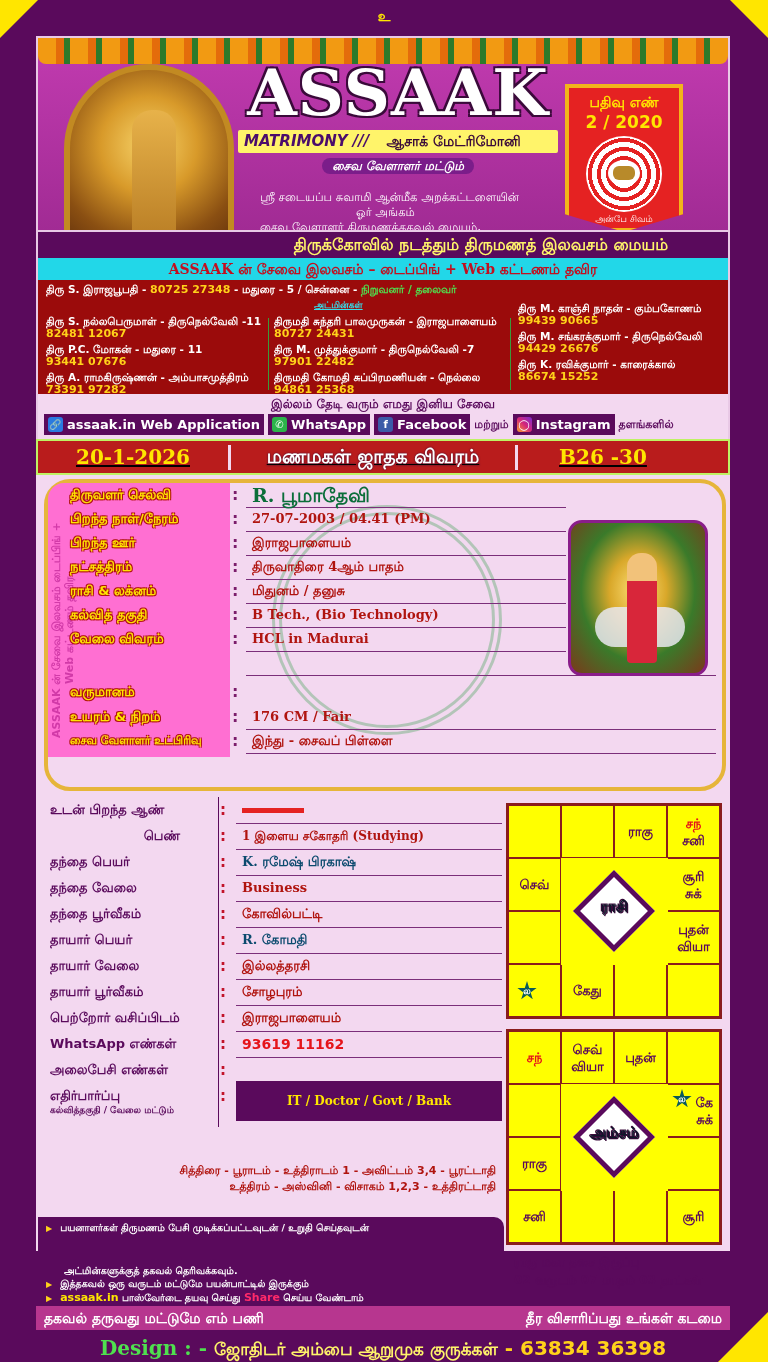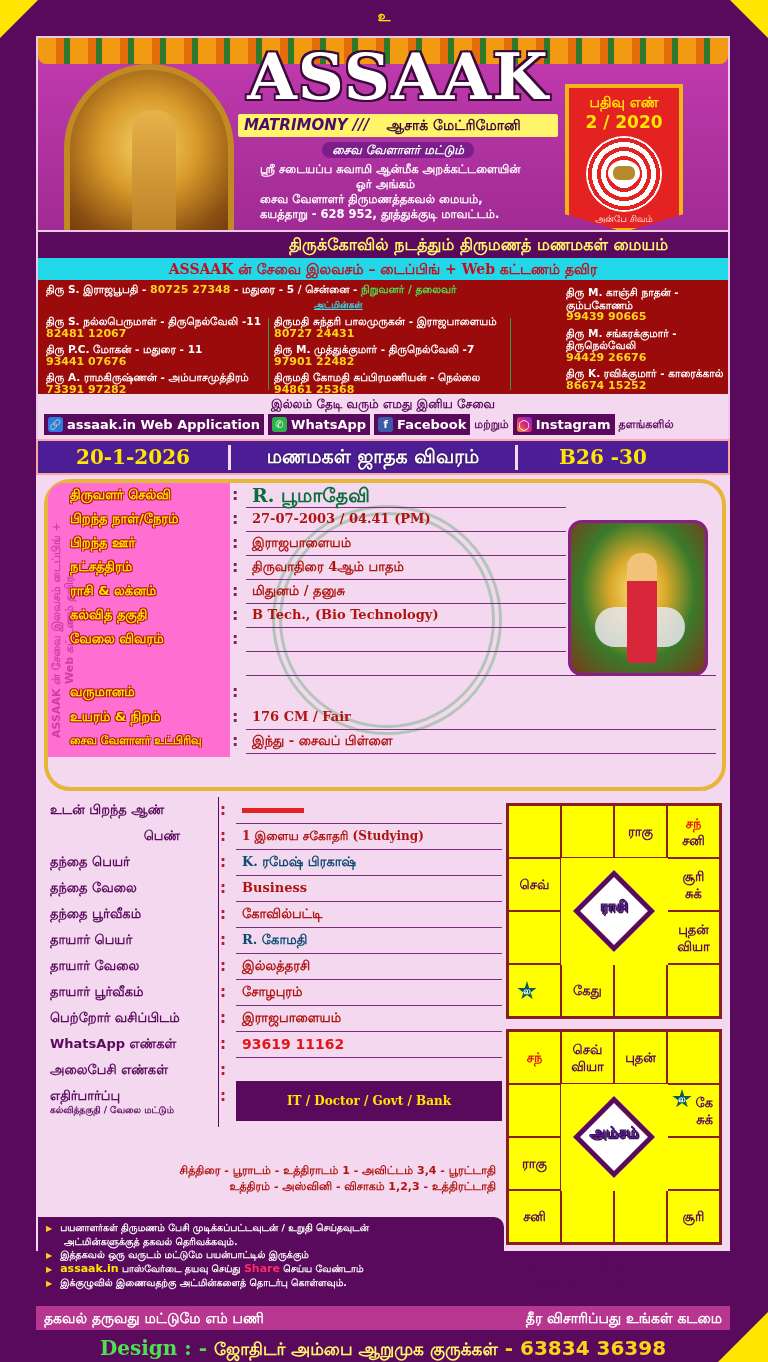--- a/index.html
+++ b/index.html
@@ -21,30 +21,30 @@
   
   .banner { position: relative; height: 196px; background: linear-gradient(180deg,#c23bb0 0%, #a12b94 100%); border: 2px solid #e9c9e6; overflow: hidden; }
   .garland { position: absolute; top: 0; left: 0; right: 0; height: 26px;
     background: repeating-linear-gradient(90deg,#f29a12 0 18px,#e46c0b 18px 26px,#2d7a2a 26px 32px);
     border-bottom-left-radius: 8px; border-bottom-right-radius: 8px; }
   .deity { position: absolute; left: 26px; top: 26px; width: 170px; height: 200px; border-radius: 85px 85px 0 0;
     background: radial-gradient(circle at 50% 40%, #f7d46b 0, #d89a2a 35%, #8a4f12 70%, #5a2a0a 100%);
     border: 6px solid #c28a22; }
   .deity-figure { position: absolute; left: 62px; top: 40px; width: 44px; height: 140px; border-radius: 20px 20px 6px 6px;
     background: linear-gradient(180deg,#e7b24a,#b67a22); }
-  .brand { position: absolute; left: 200px; top: 6px; width: 320px; text-align: center; }
+  .brand { position: absolute; left: 200px; top: 22px; width: 320px; text-align: center; }
   .brand-title { font-family: "DejaVu Serif", serif; font-weight: bold; font-size: 64px; color: #fff;
     letter-spacing: 1px; line-height: 66px;
     text-shadow: -2px -2px 0 #3a0a3a, 2px -2px 0 #3a0a3a, -2px 2px 0 #3a0a3a, 2px 2px 0 #3a0a3a; }
   .brand-sub { margin-top: 4px; background: #fff46a; color: #4a0c6b; font-weight: bold; font-style: italic;
     font-size: 15px; padding: 2px 6px; text-align: left; border-radius: 2px; }
   .brand-sub .ta { color: #3a0a3a; font-style: normal; font-size: 14px; margin-left: 12px; }
   .brand-tag { margin-top: 6px; color: #fff; font-style: italic; font-size: 12px; font-weight: bold; }
   .brand-tag span { background: #7b1d8a; border-radius: 10px; padding: 1px 10px; }
-  .brand-lines { margin-top: 4px; color: #fff; font-size: 11.5px; font-weight: bold; line-height: 15px; text-align: left; padding-left: 22px; }
+  .brand-lines { margin-top: 16px; color: #fff; font-size: 11.5px; font-weight: normal; line-height: 15px; text-align: left; padding-left: 22px; }
   .reg-flag { position: absolute; left: 527px; top: 46px; width: 118px; height: 148px; background: #e52222;
     border: 4px solid #f2b51a; clip-path: polygon(0 0,100% 0,100% 88%,50% 100%,0 88%); }
   .reg-title { color: #ffe600; font-weight: bold; font-size: 14px; text-align: center; margin-top: 6px; }
   .reg-num { color: #ffe600; font-weight: bold; font-size: 17px; text-align: center; }
   .reg-emblem { width: 76px; height: 76px; margin: 4px auto 0; border-radius: 50%;
     background: repeating-radial-gradient(circle,#fff 0 5px,#e52222 5px 9px); position: relative; }
   .reg-emblem::after { content: ""; position: absolute; left: 22px; top: 24px; width: 32px; height: 26px; background: #fff; border-radius: 50%; }
   .reg-nandi { position: absolute; left: 27px; top: 30px; width: 22px; height: 14px; background: #b88a2a; border-radius: 6px; z-index: 2; }
   .reg-motto { color: #fff; font-size: 9px; text-align: center; margin-top: 2px; }
 
@@ -55,30 +55,30 @@
 
   .admins { background: #9b0b0b; color: #fff; height: 114px; position: relative; font-size: 10.5px; font-weight: bold; border-left: 2px solid #e9c9e6; border-right: 2px solid #e9c9e6; }
   .admins .phone { color: #ffd21a; font-size: 11px; }
   .founder { position: absolute; left: 8px; top: 3px; }
   .founder .role { color: #4fe04f; }
   .admins-label { position: absolute; left: 276px; top: 20px; color: #34e0ee; font-size: 9px; text-decoration: underline; }
   .acol { position: absolute; line-height: 12.5px; }
   .acol .entry { margin-bottom: 3px; }
   .acol.c1 { left: 8px; top: 35px; }
   .acol.c2 { left: 236px; top: 35px; }
-  .acol.c3 { left: 480px; top: 6px; margin-left: 48px; }
+  .acol.c3 { left: 480px; top: 22px; }
   .vsep { position: absolute; top: 38px; width: 1px; height: 72px; background: #3a9a3a; }
 
   .service { background: #f3d8f0; text-align: center; color: #5a0a5c; font-weight: bold; font-size: 12px; padding: 3px 0 2px; border-left: 2px solid #e9c9e6; border-right: 2px solid #e9c9e6; }
   .socials { background: #f3d8f0; display: flex; align-items: center; padding: 0 6px 4px; gap: 4px; border-left: 2px solid #e9c9e6; border-right: 2px solid #e9c9e6; }
   .soc { background: #5a0a5c; color: #fff; font-size: 13px; font-weight: bold; padding: 3px 4px; display: flex; align-items: center; gap: 4px; white-space: nowrap; }
   .soc .ic { width: 15px; height: 15px; border-radius: 3px; display: inline-block; color: #fff; font-size: 10px; text-align: center; line-height: 15px; }
   .soc-text { color: #5a0a5c; font-weight: bold; font-size: 11px; }
 
-  .datebar { height: 36px; background: #4c1d95; display: flex; align-items: center; border: 2px solid #fca5a5; }
+  .datebar { height: 36px; background: #b91c1c; display: flex; align-items: center; border: 2px solid #bef264; text-decoration: underline; }
   .datebar .cell { font-family: "DejaVu Serif", serif; font-weight: bold; text-align: center; }
   .datebar .date { color: #ffe600; font-size: 20px; width: 190px; }
   .datebar .title { color: #fff; font-size: 19px; width: 290px; border-left: 3px solid #f3d8f0; border-right: 3px solid #f3d8f0; text-shadow: 0 0 2px #2a0a3a; }
   .datebar .code { color: #ffe600; font-size: 20px; width: 170px; }
 
   
   .bride { position: relative; height: 318px; background: #f3d8f0; }
   .bride-frame { position: absolute; left: 8px; top: 4px; width: 682px; height: 312px; border: 4px solid #e6b53a; border-radius: 26px; }
   .bride-labels { position: absolute; left: 12px; top: 8px; width: 182px; height: 274px; background: #ff6fd2; border-radius: 16px 0 0 0; }
   .bride-row { position: absolute; left: 0; width: 680px; height: 24px; }
@@ -114,31 +114,31 @@
   .abroad { position: absolute; left: 0; top: 336px; width: 466px; height: 32px; border-bottom: 2px solid #5a0a5c; }
   .abroad .q { position: absolute; left: 8px; top: 2px; width: 262px; color: #5a0a5c; font-size: 10.5px; font-weight: bold; line-height: 14px; }
   .abroad .divider { position: absolute; left: 274px; top: 2px; width: 3px; height: 28px; background: #5a0a5c; }
   .abroad .opt { position: absolute; top: 6px; color: #5a0a5c; font-weight: bold; font-size: 14px; display: flex; align-items: center; gap: 8px; }
   .cb { width: 16px; height: 16px; border: 1.5px solid #2a6a3a; background: #fff; display: inline-block; position: relative; }
   .cb.checked::after { content: "\2714"; position: absolute; left: 1px; top: -6px; color: #e52222; font-size: 18px; }
   .stars { position: absolute; left: 4px; top: 370px; width: 462px; height: 52px; text-align: right; font-size: 11px; font-weight: bold; color: #b0140f; line-height: 16px; padding-right: 6px; }
   .stars .hd { color: #e52222; font-size: 14px; }
   .notes { position: absolute; left: 2px; top: 424px; width: 466px; height: 84px; background: #5a0a5c; border-radius: 0 10px 0 0; padding: 4px 8px; color: #fff; font-size: 9.5px; line-height: 13px; font-weight: bold; }
   .notes .item::before { content: "\25B6"; color: #ffd21a; margin-right: 8px; font-size: 8px; }
-  .notes .indent { padding-left: 18px; }
+  .notes .indent { padding-left: 18px; margin-top: 29px; }
   .notes .site { color: #ffe600; font-size: 11px; }
   .notes .share { color: #ff2a6a; font-size: 11px; }
 
   
   .chart { position: absolute; left: 470px; width: 216px; height: 216px; border: 2px solid #8a1d1d; background: #ffff00; }
   .chart .cell { position: absolute; width: 53px; height: 53px; border: 1px solid #8a1d1d; color: #5a0a5c; font-weight: bold; font-size: 13px; display: flex; flex-direction: column; align-items: center; justify-content: center; line-height: 17px; text-align: center; }
   .chart .cell .red { color: #e5141a; }
   .chart .center { position: absolute; left: 53px; top: 53px; width: 107px; height: 107px; background: #ffff00; }
   .diamond { position: absolute; left: 24px; top: 24px; width: 58px; height: 58px; transform: rotate(45deg); border: 5px solid #5a0a5c; background: #fff; }
-  .diamond-label { position: absolute; left: 0; top: 40px; width: 107px; text-align: center; color: #4c1d95; font-weight: bold; font-size: 15px; text-shadow: 1px 1px 0 #3a0a3a, -1px -1px 0 #3a0a3a; }
+  .diamond-label { position: absolute; left: 0; top: 40px; width: 107px; text-align: center; color: #0f172a; font-weight: bold; font-size: 15px; text-shadow: 1px 1px 0 #3a0a3a, -1px -1px 0 #3a0a3a; }
   .lag { position: absolute; width: 20px; height: 20px; background: #0b5a5a; color: #fff; font-size: 9px; text-align: center; line-height: 20px; clip-path: polygon(50% 0,61% 35%,98% 35%,68% 57%,79% 91%,50% 70%,21% 91%,32% 57%,2% 35%,39% 35%); }
   .dasa { position: absolute; left: 470px; top: 460px; width: 216px; color: #5a0a5c; font-weight: bold; font-size: 12px; line-height: 18px; padding-left: 8px; }
 
   .footer1 { position: absolute; left: 36px; top: 1306px; width: 694px; height: 24px; background: #b7368f; color: #fff; font-weight: bold; font-size: 14px; line-height: 24px; display: flex; justify-content: space-between; padding: 0 8px; }
   .footer2 { position: absolute; left: 36px; top: 1334px; width: 694px; height: 28px; text-align: center; font-weight: bold; font-size: 20px; line-height: 28px; color: #ffd21a; }
   .footer2 .dlabel { color: #4fe04f; font-family: "DejaVu Serif", serif; }
   .footer2 .dname { color: #fff46a; font-size: 17px; }
 </style>
 </head>
 <body>
@@ -171,21 +171,21 @@
     </div>
     <div class="reg-flag">
       <div class="reg-title">பதிவு எண்</div>
       <div class="reg-num">2 / 2020</div>
       <div class="reg-emblem">
           <div class="reg-nandi"></div>
         </div>
       <div class="reg-motto">அன்பே சிவம்</div>
     </div>
   </div>
-  <div class="strip-temple">திருக்கோவில்  நடத்தும்  திருமணத்  மணமகள்  மையம்</div>
+  <div class="strip-temple">திருக்கோவில்  நடத்தும்  திருமணத்  இலவசம்  மையம்</div>
   <div class="strip-free">ASSAAK ன் சேவை இலவசம்  –  டைப்பிங் + Web கட்டணம் தவிர</div>
 
   <div class="admins">
     <div class="founder">
       <span>திரு S. இராஜபூபதி</span> -
       <span class="phone">80725 27348</span> -
       <span>மதுரை - 5 / சென்னை</span> -
       <span class="role">நிறுவனர் / தலைவர்</span>
     </div>
     <div class="admins-label">அட்மின்கள்</div>
@@ -295,20 +295,21 @@
         <span class="val">மிதுனம் / தனுசு</span>
       </div>
     <div class="bride-row" style="top:128px">
         <span class="lbl">கல்வித் தகுதி</span>
         <span class="colon">:</span>
         <span class="val">B Tech., (Bio Technology)</span>
       </div>
     <div class="bride-row" style="top:152px">
         <span class="lbl">வேலை விவரம்</span>
         <span class="colon">:</span>
+        <span class="val">HCL in Madurai</span>
       </div>
     <div class="bride-row" style="top:176px">
         <span class="val"></span>
       </div>
     <div class="bride-row" style="top:200px;height:28px">
         <span class="lbl" style="line-height:34px">வருமானம்</span>
         <span class="colon" style="line-height:34px">:</span>
         <span class="val wide" style="line-height:28px"></span>
       </div>
     <div class="bride-row" style="top:230px">

